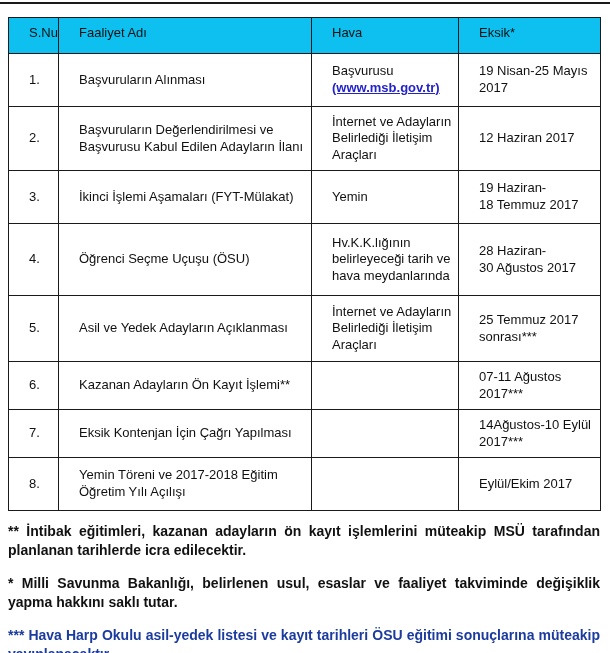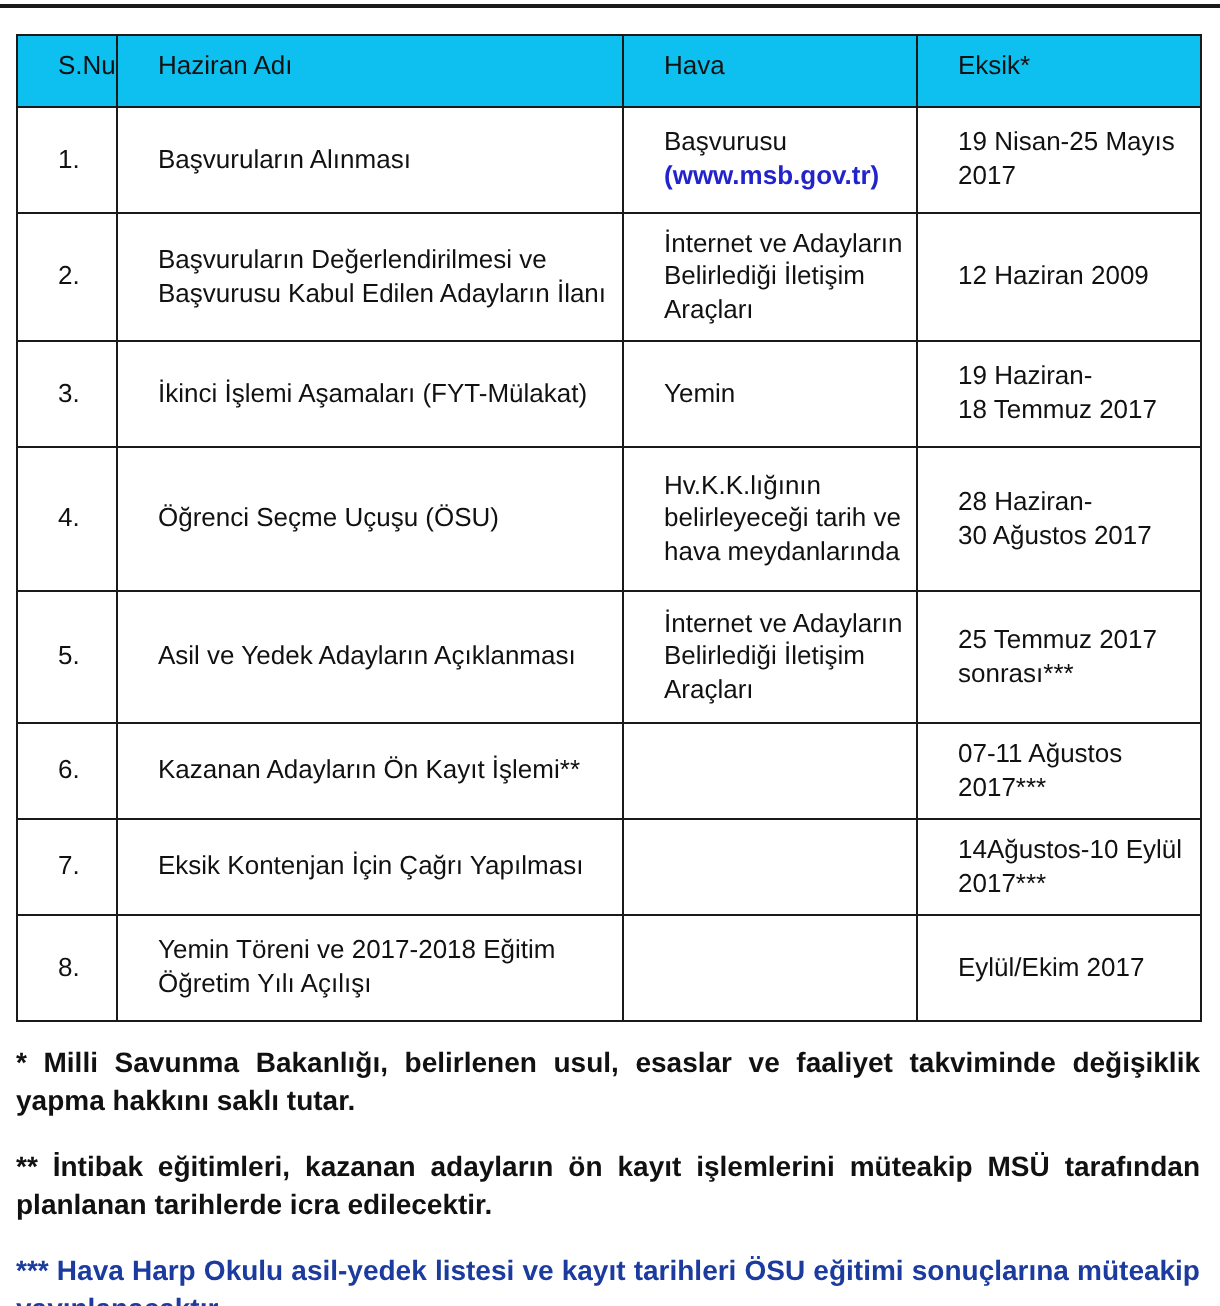--- a/index.html
+++ b/index.html
@@ -40,20 +40,21 @@
   table.schedule thead th{
     background:var(--header-bg);
     vertical-align:top;
     padding-top:7px;
     height:36px;
   }
   td.no-cell{padding-left:10px;}
   a.msb-link{
     color:var(--link-blue);
     font-weight:bold;
+    text-decoration:underline;
     cursor:pointer;
     margin-top:11px;
   }
   .footnotes{
     margin:11px 8px 0 8px;
     width:592px;
   }
   .footnotes p{
     margin:0 0 15px 0;
     font-size:14px;
@@ -72,42 +73,42 @@
 <table class="schedule">
   <colgroup>
     <col class="c-no">
       <col class="c-act">
       <col class="c-place">
       <col class="c-date">
   </colgroup>
   <thead>
     <tr>
       <th>S.Nu.</th>
-      <th>Haziran Adı</th>
+      <th>Faaliyet Adı</th>
       <th>Hava</th>
       <th>Eksik*</th>
     </tr>
   </thead>
   <tbody>
     <tr style="height:53px;">
       <td class="no-cell">1.</td>
       <td>Başvuruların Alınması</td>
       <td><span>Başvurusu</span>
 <a class="msb-link">(www.msb.gov.tr)</a></td>
       <td>19 Nisan-25 Mayıs
 2017</td>
     </tr>
     <tr style="height:64px;">
       <td class="no-cell">2.</td>
       <td>Başvuruların Değerlendirilmesi ve
 Başvurusu Kabul Edilen Adayların İlanı</td>
       <td>İnternet ve Adayların
 Belirlediği İletişim
 Araçları</td>
-      <td>12 Haziran 2009</td>
+      <td>12 Haziran 2017</td>
     </tr>
     <tr style="height:53px;">
       <td class="no-cell">3.</td>
       <td>İkinci İşlemi Aşamaları (FYT-Mülakat)</td>
       <td>Yemin</td>
       <td>19 Haziran-
 18 Temmuz 2017</td>
     </tr>
     <tr style="height:72px;">
       <td class="no-cell">4.</td>
@@ -145,16 +146,16 @@
       <td class="no-cell">8.</td>
       <td>Yemin Töreni ve 2017-2018 Eğitim
 Öğretim Yılı Açılışı</td>
       <td></td>
       <td>Eylül/Ekim 2017</td>
     </tr>
   </tbody>
 </table>
 
 <div class="footnotes">
+  <p>** İntibak eğitimleri, kazanan adayların ön kayıt işlemlerini müteakip MSÜ tarafından planlanan tarihlerde icra edilecektir.</p>
   <p>* Milli Savunma Bakanlığı, belirlenen usul, esaslar ve faaliyet takviminde değişiklik yapma hakkını saklı tutar.</p>
-  <p>** İntibak eğitimleri, kazanan adayların ön kayıt işlemlerini müteakip MSÜ tarafından planlanan tarihlerde icra edilecektir.</p>
   <p class="blue">*** Hava Harp Okulu asil-yedek listesi ve kayıt tarihleri ÖSU eğitimi sonuçlarına müteakip yayınlanacaktır.</p>
 </div>
 
 </body></html>

